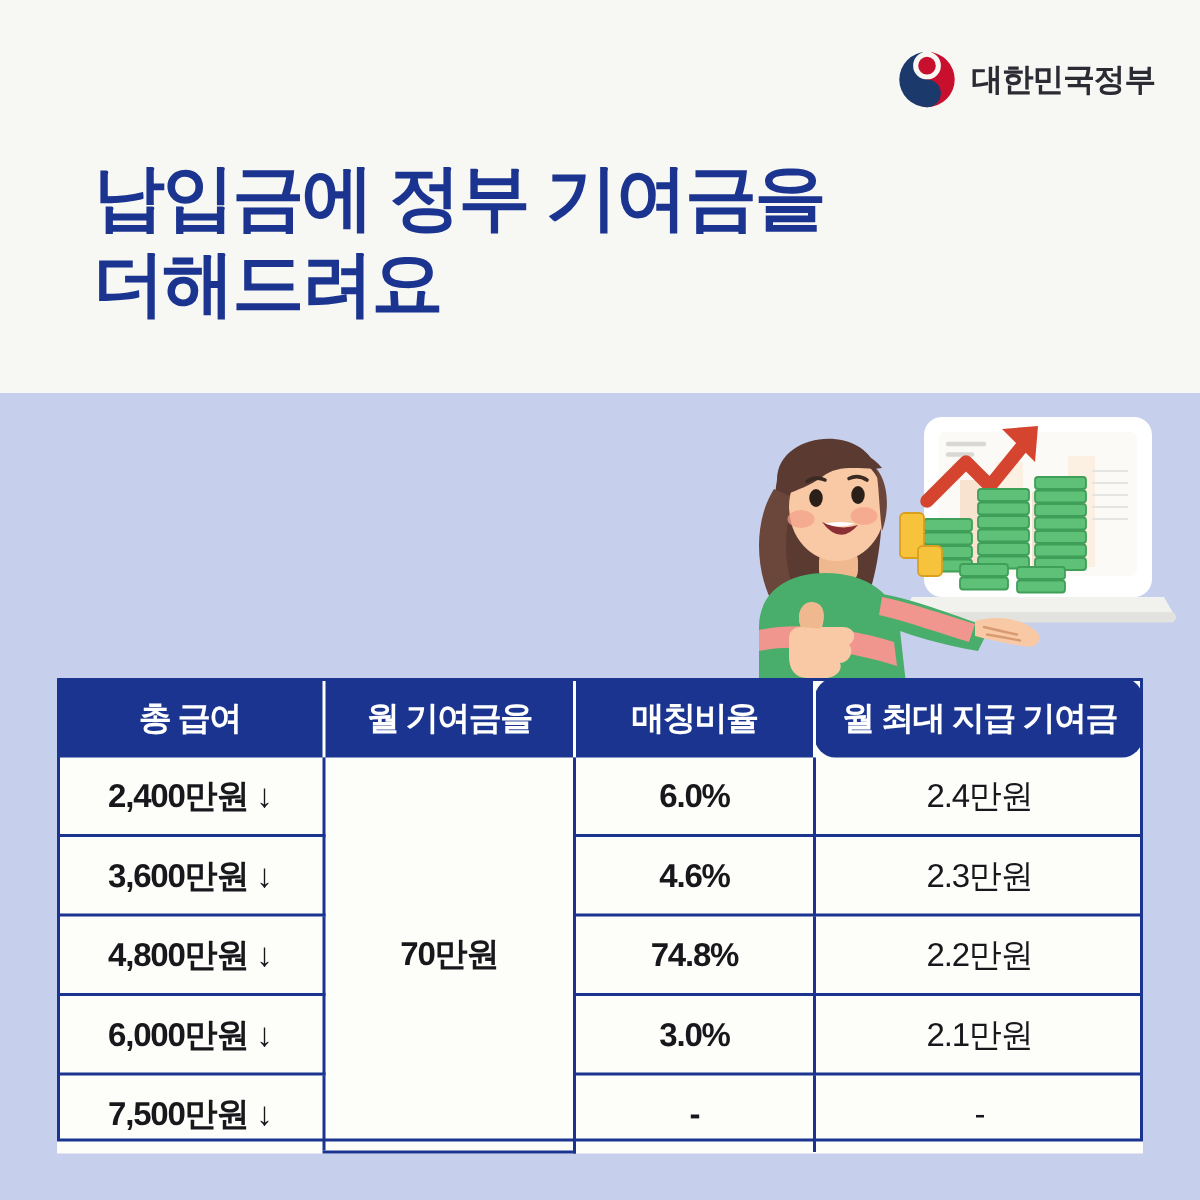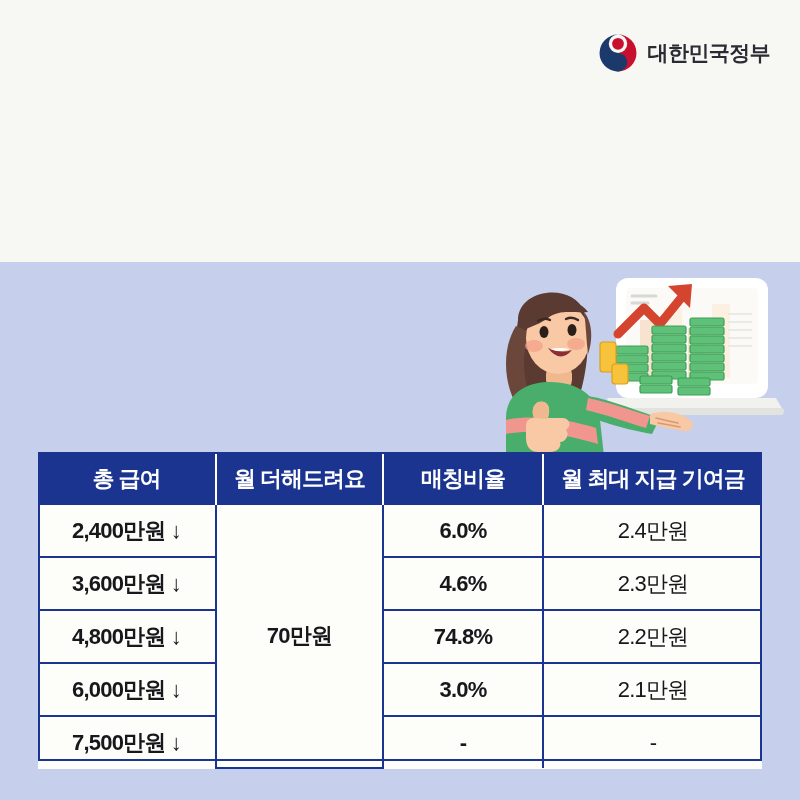--- a/index.html
+++ b/index.html
@@ -98,21 +98,21 @@
     color: #ffffff;
     font-size: 22px;
     font-weight: 700;
     letter-spacing: -1px;
     height: 53px;
     padding: 0 8px;
     text-align: center;
     border-right: 2px solid #ffffff;
     white-space: nowrap;
   }
-  table.rate-table thead th:last-child { border-right: none; }
+  table.rate-table thead th:last-child { border-right: none; border-radius: 14px; }
   table.rate-table tbody td {
     height: 51px;
     font-size: 22px;
     text-align: center;
     color: #17171c;
     letter-spacing: -0.8px;
     border-bottom: 2px solid #1b3490;
     border-right: 2px solid #1b3490;
     padding: 0 7px;
     white-space: nowrap;
@@ -145,20 +145,22 @@
       <svg class="gov-mark" viewBox="0 0 100 100" aria-hidden="true">
         <path d="M50 6 A44 44 0 0 1 50 94 A22 22 0 0 1 50 50 A22 22 0 0 0 50 6 Z" fill="#c8102e"></path>
         <path d="M50 94 A44 44 0 0 1 50 6 A22 22 0 0 0 50 50 A22 22 0 0 1 50 94 Z" fill="#1b3a6b"></path>
         <circle cx="50" cy="28" r="14" fill="#c8102e"></circle>
         <circle cx="50" cy="72" r="14" fill="#1b3a6b"></circle>
       </svg>
     </span>
     <span class="gov-name">대한민국정부</span>
   </div>
 
+  <div class="headline">납입금에 정부 기여금을
+더해드려요</div>
 
 
   <div class="illo">
     <svg viewBox="0 0 284 188" aria-hidden="true">
 
       <rect x="116" y="10" width="152" height="120" rx="12" fill="#ffffff"></rect>
       <rect x="126" y="20" width="132" height="96" rx="4" fill="#fbfaf6"></rect>
 
       <rect x="140" y="52" width="18" height="58" fill="#f7e3cf"></rect>
       <rect x="164" y="40" width="18" height="70" fill="#fbf0e2"></rect>
@@ -269,21 +271,21 @@
     <table class="rate-table">
       <colgroup>
         <col class="c1">
           <col class="c2">
           <col class="c3">
           <col class="c4">
       </colgroup>
       <thead>
         <tr>
           <th>총 급여</th>
-          <th>월 더해드려요</th>
+          <th>월 기여금을</th>
           <th>매칭비율</th>
           <th>월 최대 지급 기여금</th>
         </tr>
       </thead>
       <tbody>
         <tr>
           <td class="col-salary">2,400만원 ↓</td>
           <td class="col-limit" rowspan="5">70만원</td>
           <td class="col-ratio">6.0%</td>
           <td class="col-max">2.4만원</td>

